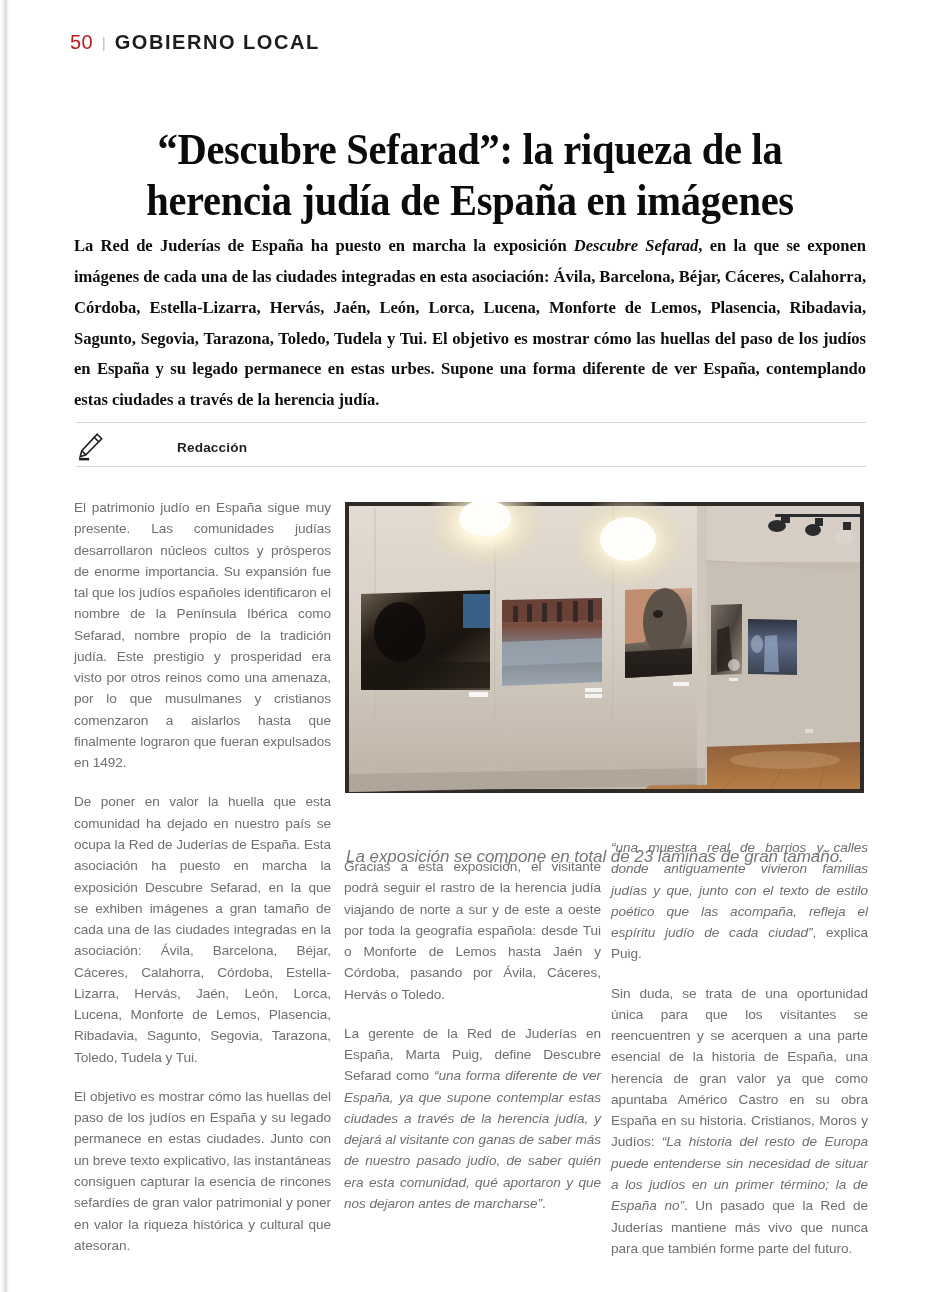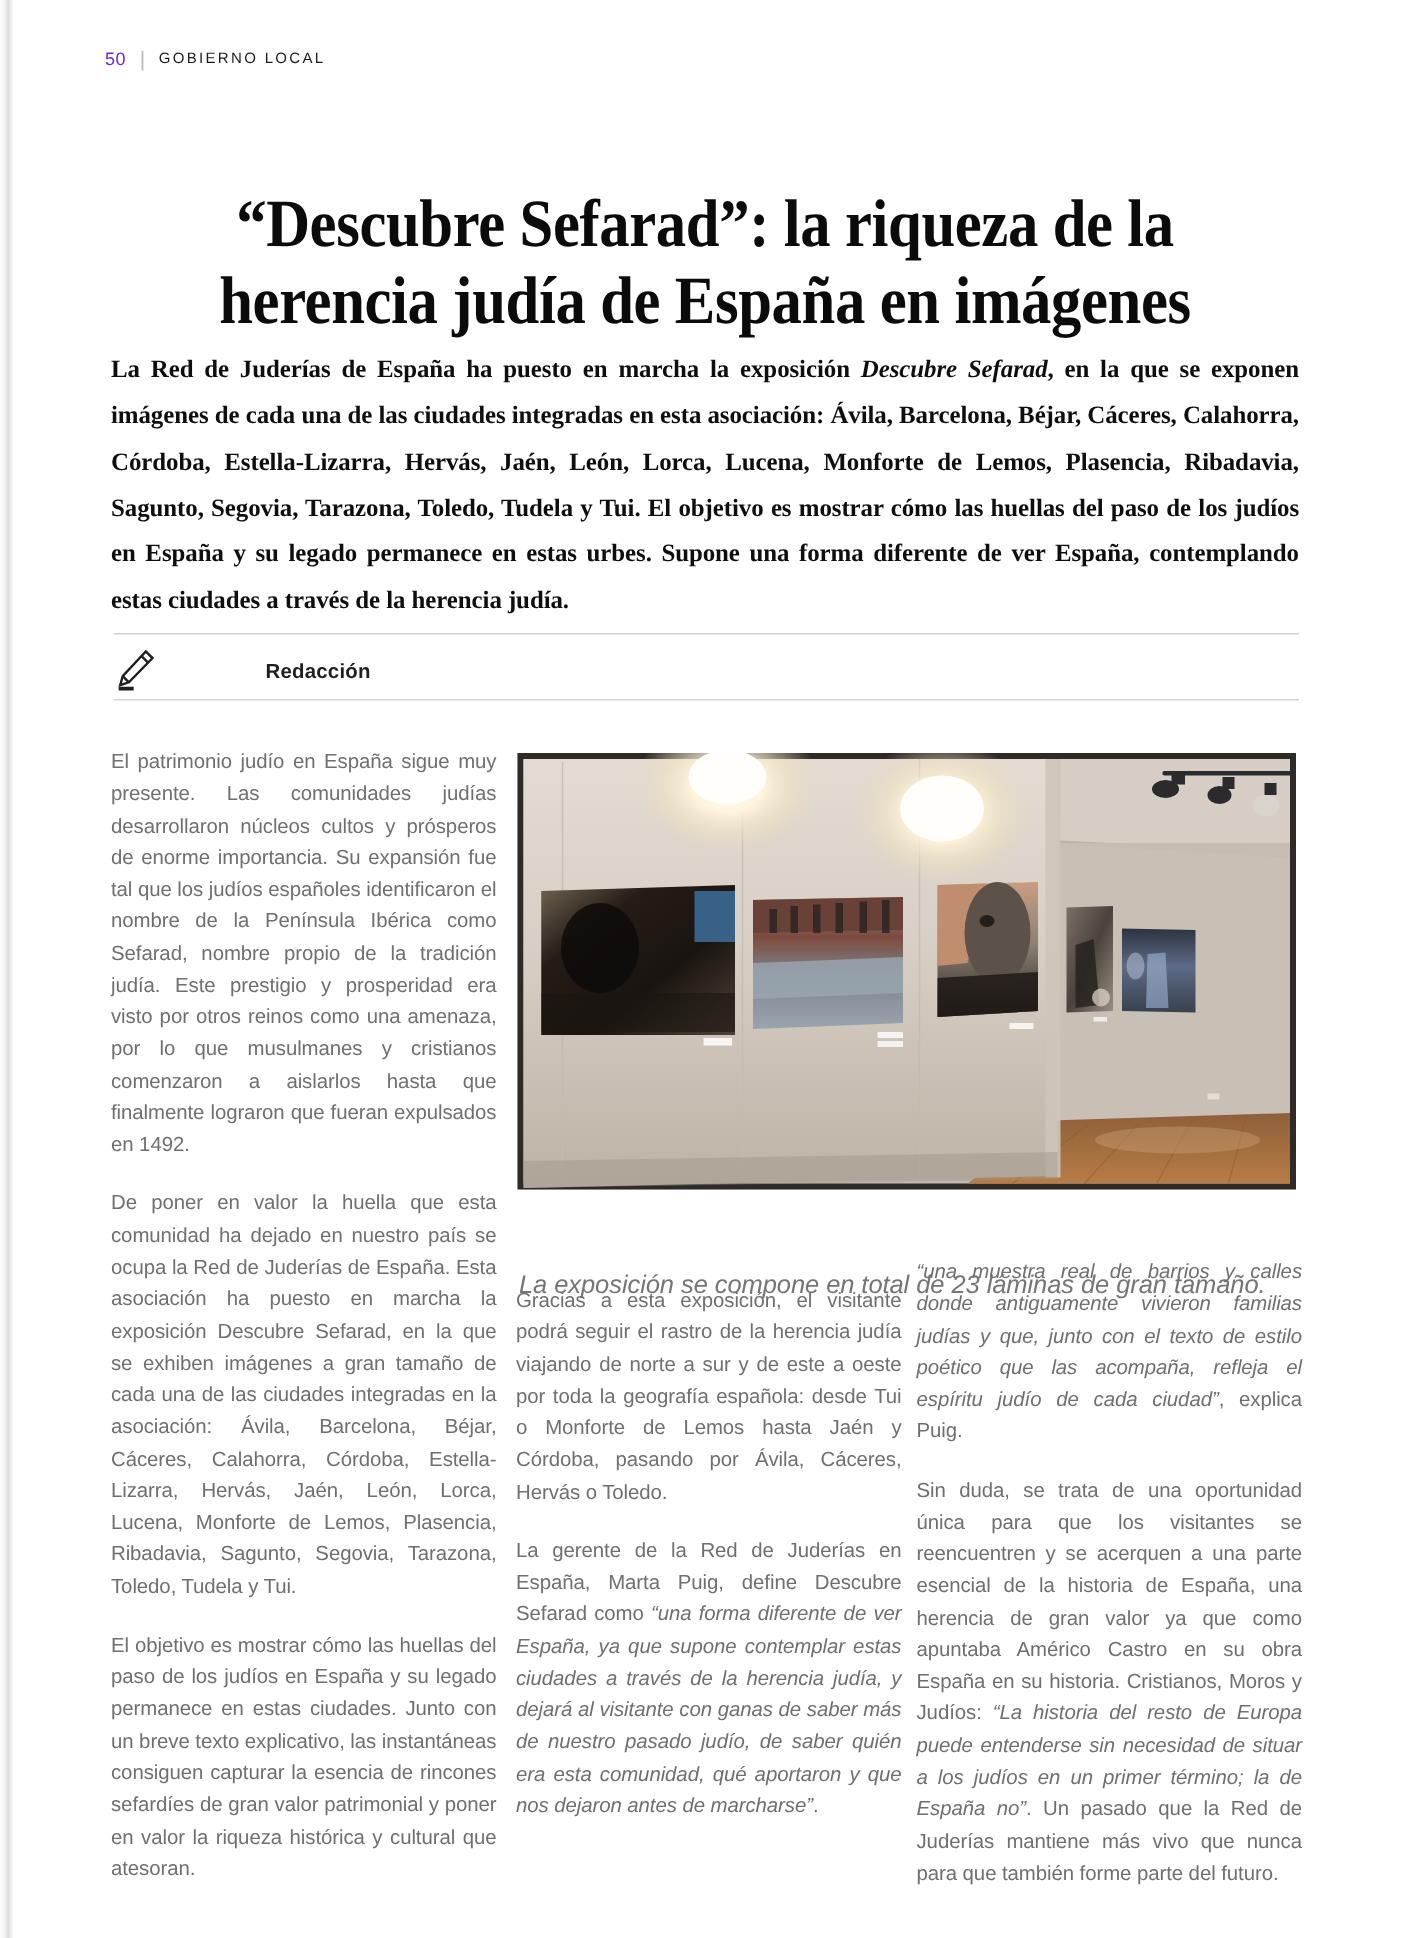--- a/index.html
+++ b/index.html
@@ -32,32 +32,32 @@
 
   
   .runhead {
     position: absolute;
     left: 70px; top: 31px;
     display: flex;
     align-items: center;
     gap: 9px;
   }
   .runhead .folio {
-    font-size: 12px;
-    color: #6d28d9;
+    font-size: 20px;
+    color: #b91c1c;
     letter-spacing: .4px;
   }
   .runhead .bar {
     color: #b8b8bb;
     font-size: 14px;
     font-weight: 300;
   }
   .runhead .section {
-    font-size: 10px;
-    font-weight: normal;
+    font-size: 20px;
+    font-weight: bold;
     color: #1c1c1c;
     letter-spacing: 1.55px;
   }
 
   
   .headline {
     position: absolute;
     left: 70px; top: 94px;
     width: 800px;
     text-align: center;

